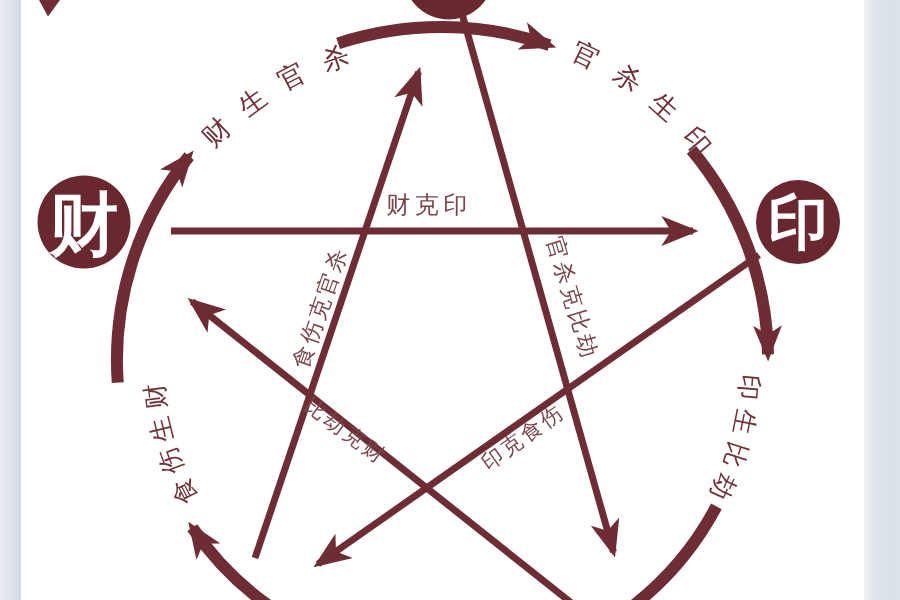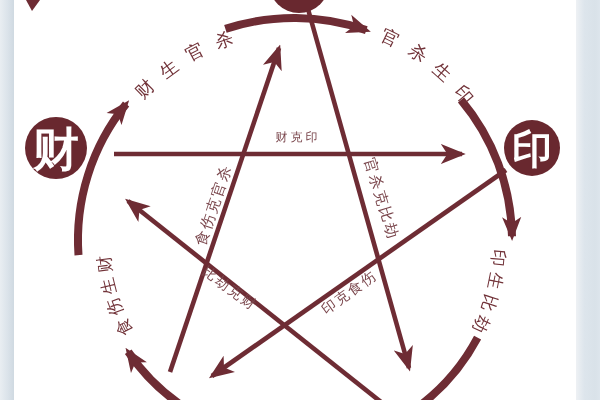--- a/index.html
+++ b/index.html
@@ -89,18 +89,18 @@
     <span class="ring-char" style="left: 195.453px; top: 52.2966px; font-size: 18px; transform: translate(-50%, -50%) rotate(-27.7deg);">官</span>
     <span class="ring-char" style="left: 223.931px; top: 39.9142px; font-size: 18px; transform: translate(-50%, -50%) rotate(-19.3deg);">杀</span>
     <span class="ring-char" style="left: 390.434px; top: 37.8209px; font-size: 18px; transform: translate(-50%, -50%) rotate(25.5deg);">官</span>
     <span class="ring-char" style="left: 417.634px; top: 53.2096px; font-size: 18px; transform: translate(-50%, -50%) rotate(33.5deg);">杀</span>
     <span class="ring-char" style="left: 442.427px; top: 72.2339px; font-size: 18px; transform: translate(-50%, -50%) rotate(41.5deg);">生</span>
     <span class="ring-char" style="left: 464.331px; top: 94.5236px; font-size: 18px; transform: translate(-50%, -50%) rotate(49.5deg);">印</span>
     <span class="ring-char" style="left: 498.22px; top: 257.867px; font-size: 17px; transform: translate(-50%, -50%) rotate(95deg);">印</span>
     <span class="ring-char" style="left: 494.956px; top: 280.52px; font-size: 17px; transform: translate(-50%, -50%) rotate(101.4deg);">生</span>
     <span class="ring-char" style="left: 489.187px; top: 302.668px; font-size: 17px; transform: translate(-50%, -50%) rotate(107.8deg);">比</span>
     <span class="ring-char" style="left: 480.985px; top: 324.034px; font-size: 17px; transform: translate(-50%, -50%) rotate(114.2deg);">劫</span>
-    <span class="cross-label" style="left: 298px; top: 137px; font-size: 12px; letter-spacing: 3px; transform: translate(-50%, -50%) rotate(0deg);">财克印</span>
+    <span class="cross-label" style="left: 286px; top: 137px; font-size: 16px; letter-spacing: 3px; transform: translate(-50%, -50%) rotate(0deg);">财克印</span>
     <span class="cross-label" style="left: 214px; top: 205px; font-size: 15px; letter-spacing: 2px; transform: translate(-50%, -50%) rotate(-71deg);">食伤克官杀</span>
     <span class="cross-label" style="left: 381px; top: 199px; font-size: 15px; letter-spacing: 2px; transform: translate(-50%, -50%) rotate(73deg);">官杀克比劫</span>
     <span class="cross-label" style="left: 230px; top: 288px; font-size: 14px; letter-spacing: 2px; transform: translate(-50%, -50%) rotate(36deg);">比劫克财</span>
     <span class="cross-label" style="left: 349px; top: 292px; font-size: 14px; letter-spacing: 2px; transform: translate(-50%, -50%) rotate(-36deg);">印克食伤</span>
   </div>
 
 </body></html>

